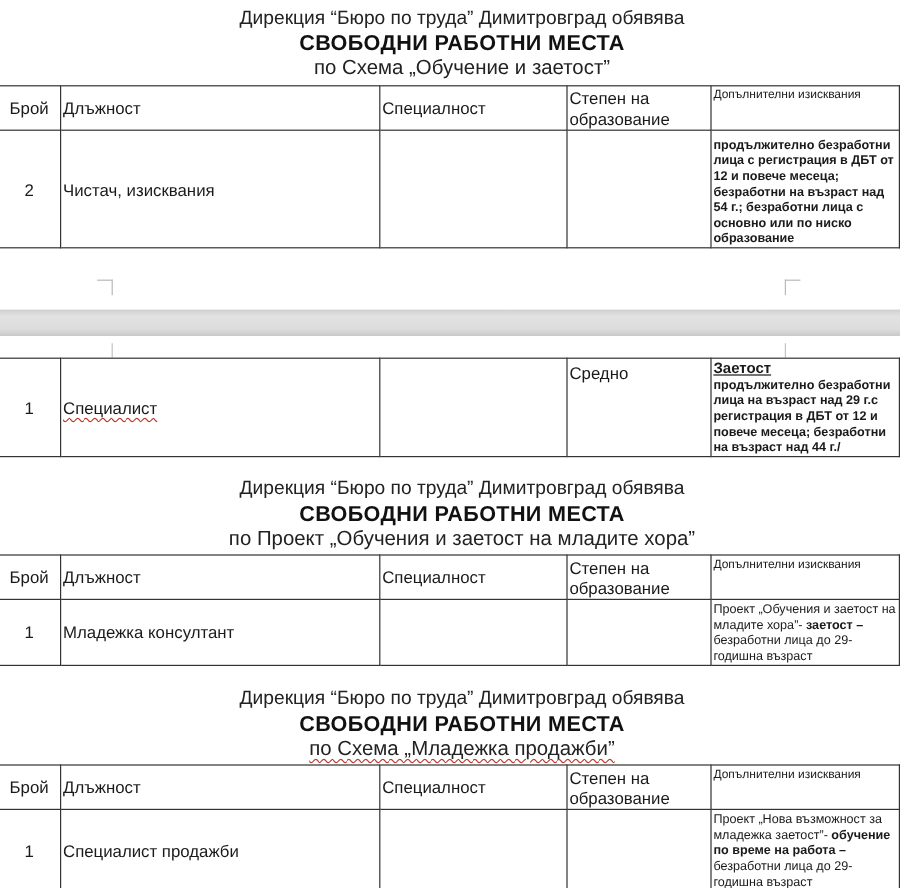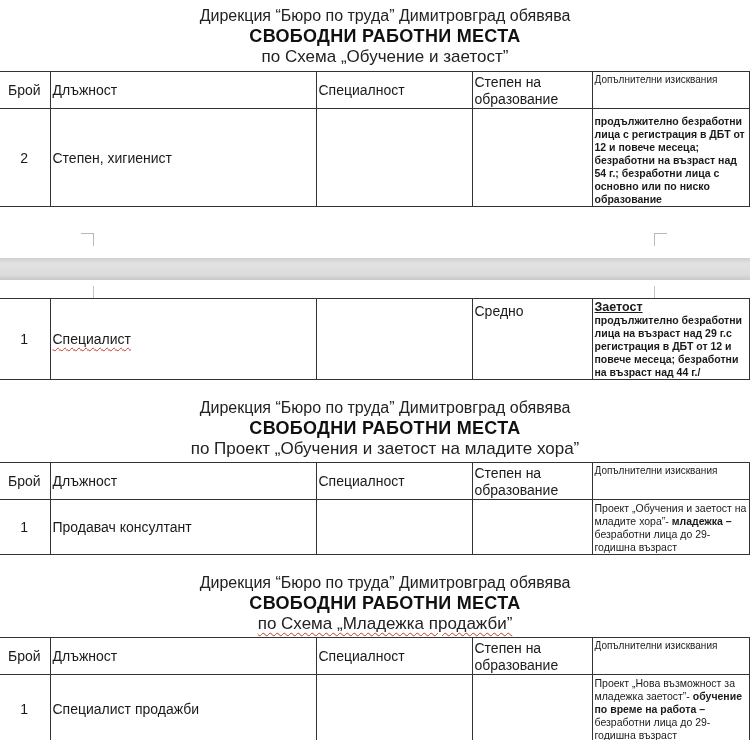--- a/index.html
+++ b/index.html
@@ -55,21 +55,21 @@
   <tbody>
       <tr style="height:36px;">
     <td class="c-num">Брой</td>
     <td>Длъжност</td>
     <td>Специалност</td>
     <td class="hdr-edu"><span>Степен на</span><br><span>образование</span></td>
     <td class="hdr-small">Допълнителни изисквания</td>
   </tr>
   <tr style="height:89px;">
     <td class="c-num">2</td>
-    <td>Степен, хигиенист</td>
+    <td>Чистач, изисквания</td>
     <td></td>
     <td></td>
     <td class="req req-bold" style="padding-top:6px !important;">продължително безработни лица с регистрация в ДБТ от 12 и повече месеца; безработни на възраст над 54 г.; безработни лица с основно или по ниско образование</td>
   </tr>
 </tbody>
   </table>
 
 <div class="crop-mark cm-tl" style="left:81px; top:233px; border-width:1px 1px 0 0;"></div>
 <div class="crop-mark cm-tl" style="left:654px; top:233px;"></div>
 <div class="page-gap"></div>
@@ -112,24 +112,24 @@
   <tbody>
       <tr style="height:36px;">
     <td class="c-num">Брой</td>
     <td>Длъжност</td>
     <td>Специалност</td>
     <td class="hdr-edu"><span>Степен на</span><br><span>образование</span></td>
     <td class="hdr-small">Допълнителни изисквания</td>
   </tr>
   <tr style="height:53px;">
     <td class="c-num">1</td>
-    <td>Продавач консултант</td>
+    <td>Младежка консултант</td>
     <td></td>
     <td></td>
-    <td class="req"><span>Проект „Обучения и заетост на младите хора”- </span><b>младежка –</b><span> безработни лица до 29-годишна възраст</span></td>
+    <td class="req"><span>Проект „Обучения и заетост на младите хора”- </span><b>заетост –</b><span> безработни лица до 29-годишна възраст</span></td>
   </tr>
 </tbody>
   </table>
 
 <div class="heading" style="top:575px;">
   <div class="h-line1">Дирекция “Бюро по труда” Димитровград  обявява</div>
   <div class="h-line2">СВОБОДНИ РАБОТНИ МЕСТА</div>
   <div class="h-line3"><span class="squiggle">по Схема „Младежка продажби”</span></div>
 </div>
 

